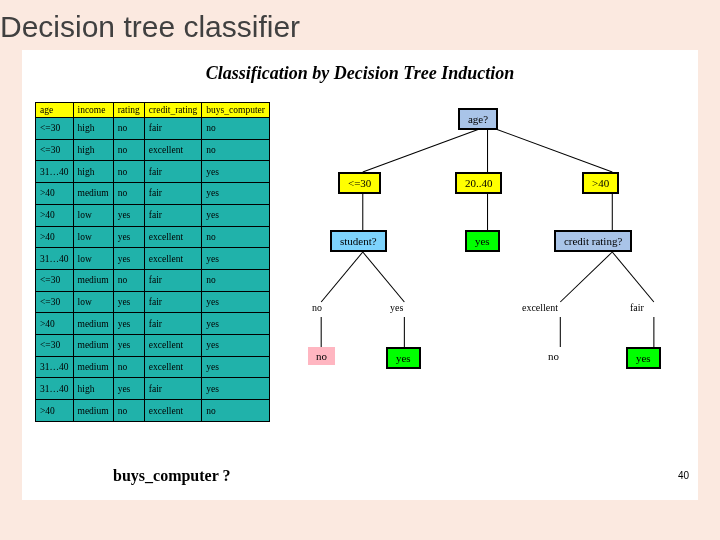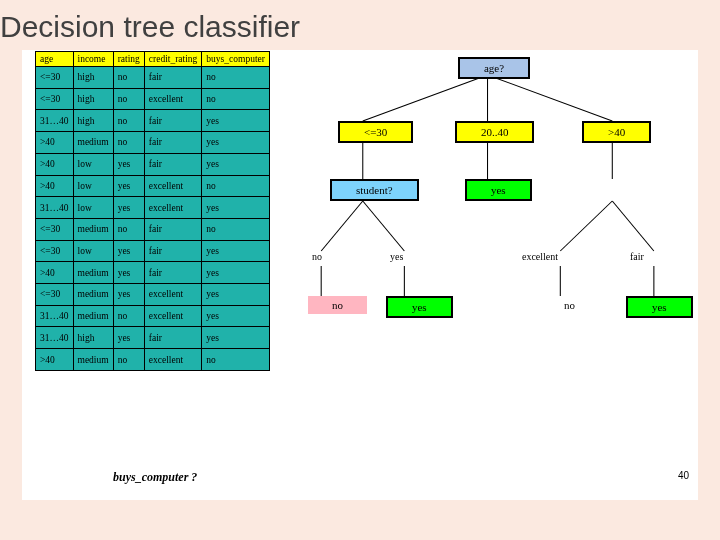--- a/index.html
+++ b/index.html
@@ -6,38 +6,39 @@
   body { width:720px; height:540px; background:#fbe9e0; font-family:Arial,Helvetica,sans-serif; overflow:hidden; position:relative; }
   .title { text-align:left; font-size:30px; padding:10px 0 6px; color:#404040; }
   .panel { background:#fff; margin:0 22px; height:450px; position:relative; border:1px solid #fff; }
   .panel-title { text-align:center; font-style:italic; font-weight:bold; font-size:18px; font-family:"Comic Sans MS","Comic Sans",cursive; padding:12px 0 18px; color:#000; }
   .content { display:flex; gap:20px; padding:0 12px; }
   .tbl { border-collapse:collapse; font-family:"Comic Sans MS",cursive; font-size:9.5px; }
   .tbl th, .tbl td { border:1px solid #000; padding:2px 4px; text-align:left; }
   .tbl th { background:#ffff00; font-weight:normal; }
   .tbl td { background:#20b2aa; }
   .tree { position:relative; flex:1; height:320px; font-family:"Comic Sans MS",cursive; font-size:11px; }
-  .node { position:absolute; border:2px solid #000; padding:3px 24px; text-align:center; white-space:nowrap; }
+  .node { position:absolute; border:2px solid #000; padding:3px 8px; text-align:center; white-space:nowrap; }
   .blue { background:#a9c4e8; }
   .yellow { background:#ffff00; }
   .teal { background:#7dd3fc; }
   .lime { background:#00ff00; }
   .pink { background:#ffb6c1; border:none; }
   .noborder { border:none; }
   svg.lines { position:absolute; top:0; left:0; width:100%; height:100%; pointer-events:none; }
-  .footer-q { position:absolute; bottom:14px; left:90px; font-family:"Comic Sans MS",cursive; font-weight:bold; font-style:italic; font-size:12px; }
+  .footer-q { position:absolute; bottom:14px; left:90px; font-family:"Comic Sans MS",cursive; font-weight:bold; font-size:16px; }
   .page-num { position:absolute; bottom:18px; right:8px; font-size:10px; }
   .edge-label { position:absolute; font-size:10px; }
 </style>
 </head>
 <body>
 
 <div class="title">Decision tree classifier</div>
 
 <div class="panel">
+  <div class="panel-title">Classification by Decision Tree Induction</div>
 
   <div class="content">
     <table class="tbl">
       <thead>
           <tr>
         <th>age</th>
         <th>income</th>
         <th>rating</th>
         <th>credit_rating</th>
         <th>buys_computer</th>
@@ -163,20 +164,21 @@
         <line x1="350" y1="215" x2="350" y2="245" stroke="#000"></line>
       </svg>
 
       <div class="node blue" style="left:168px;top:6px">age?</div>
       <div class="node yellow" style="left:48px;top:70px">&lt;=30</div>
       <div class="node yellow" style="left:165px;top:70px">20..40</div>
       <div class="node yellow" style="left:292px;top:70px">&gt;40</div>
 
       <div class="node teal" style="left:40px;top:128px">student?</div>
       <div class="node lime" style="left:175px;top:128px">yes</div>
+      <div class="node blue" style="left:264px;top:128px">credit rating?</div>
 
       <div class="edge-label" style="left:22px;top:200px">no</div>
       <div class="edge-label" style="left:100px;top:200px">yes</div>
       <div class="edge-label" style="left:232px;top:200px">excellent</div>
       <div class="edge-label" style="left:340px;top:200px">fair</div>
 
       <div class="node pink" style="left:18px;top:245px">no</div>
       <div class="node lime" style="left:96px;top:245px">yes</div>
       <div class="node pink noborder" style="left:250px;top:245px;background:transparent">no</div>
       <div class="node lime" style="left:336px;top:245px">yes</div>

